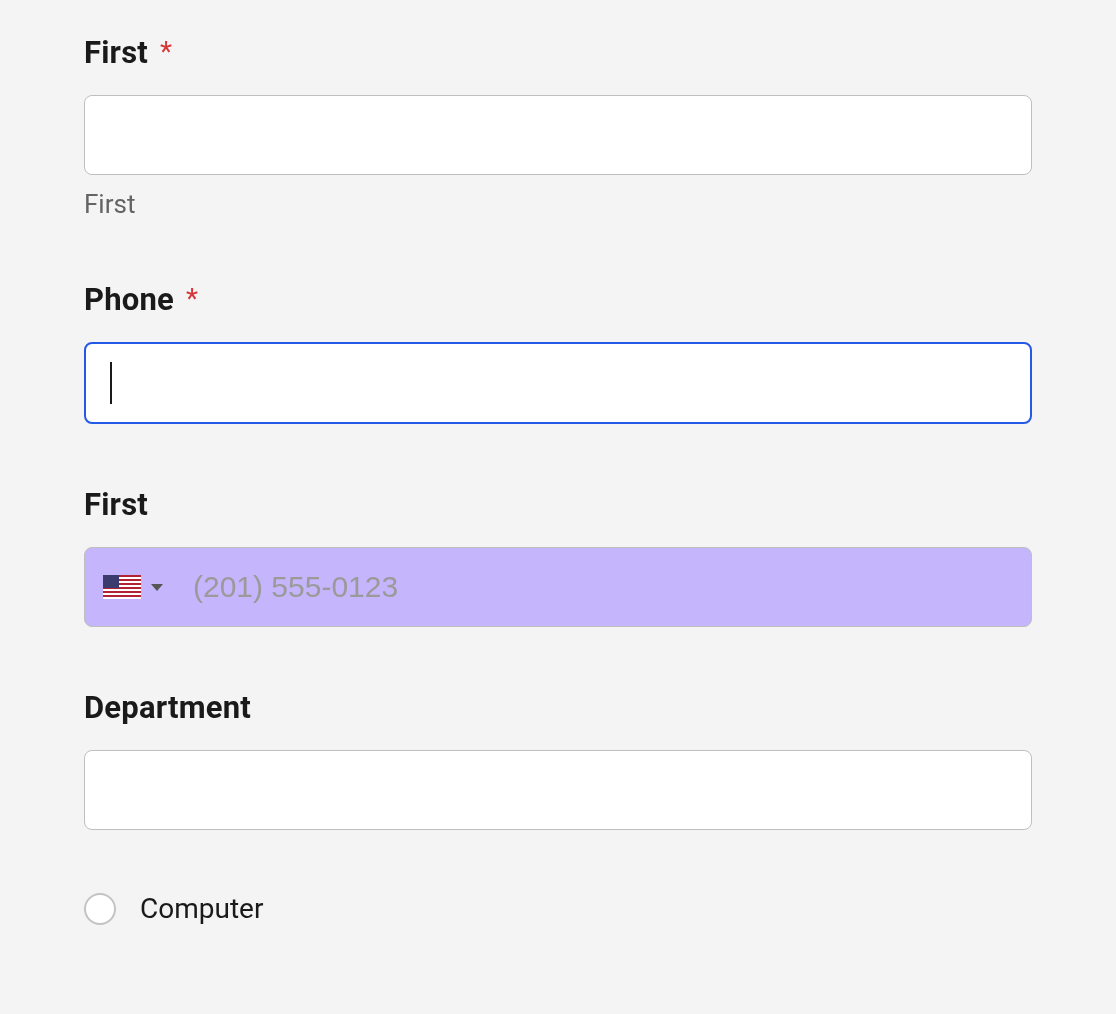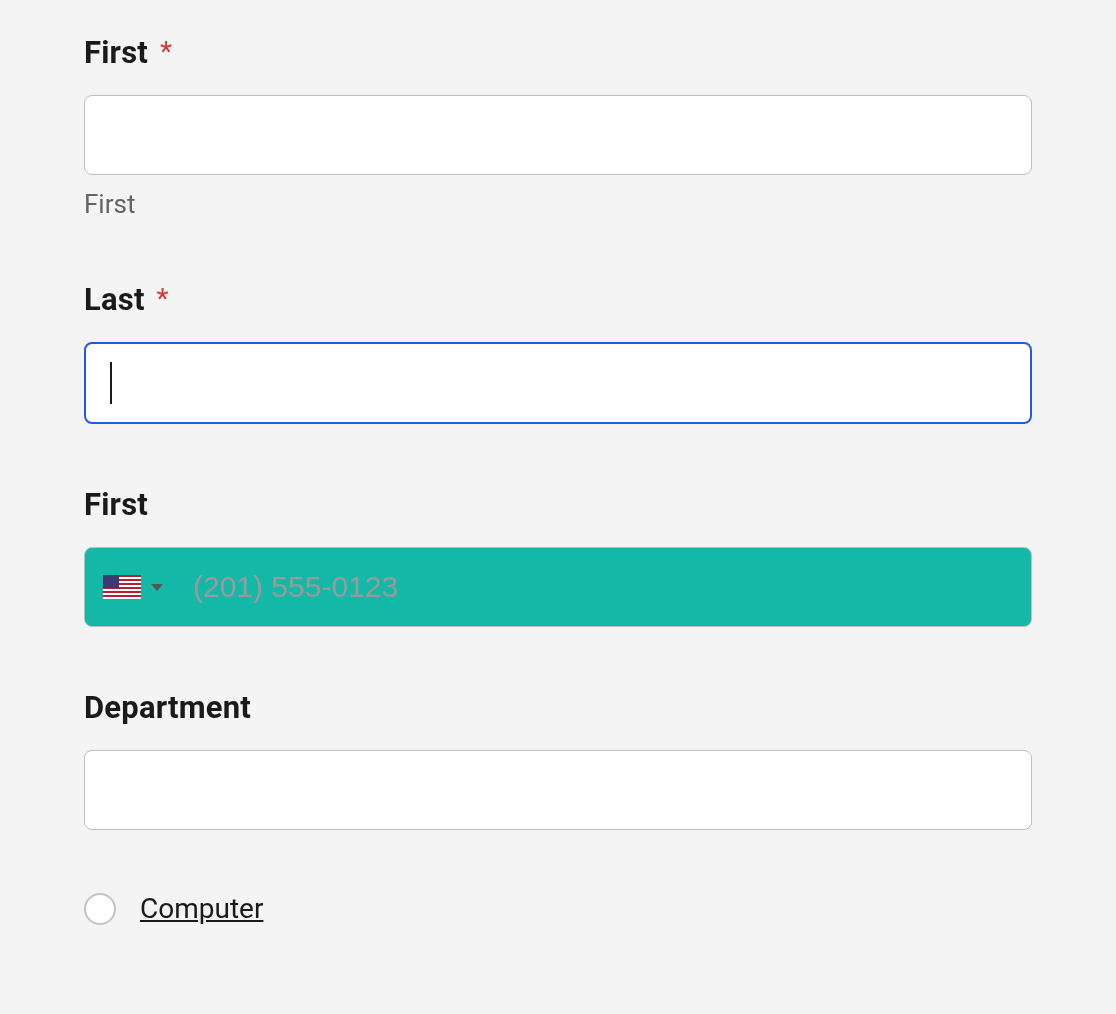--- a/index.html
+++ b/index.html
@@ -75,21 +75,21 @@
     border: 2px solid #2459e7;
     border-radius: 8px;
     padding: 0 24px;
     display: flex;
     align-items: center;
   }
   
   .phone-wrap {
     width: 100%;
     height: 80px;
-    background: #14b8a6;
+    background: #c4b5fd;
     border: 1px solid #bfbfbf;
     border-radius: 8px;
     display: flex;
     align-items: center;
     padding: 0 20px 0 14px;
   }
   .flag-btn {
     display: flex;
     align-items: center;
     gap: 10px;
@@ -115,21 +115,20 @@
   }
   .phone-input::placeholder {
     color: #9a9a9a;
   }
   
   .radio-row {
     display: flex;
     align-items: center;
     gap: 24px;
     margin-top: 26px;
-    text-decoration: underline;
   }
   .radio-circle {
     width: 32px;
     height: 32px;
     border: 2px solid #c3c3c3;
     border-radius: 50%;
     background: #fff;
   }
   .radio-label {
     font-size: 28px;
@@ -152,21 +151,21 @@
     <div class="name-row">
       <div class="name-col">
         <input type="text" class="text-input" value="" style="">
         <div class="sublabel">First</div>
       </div>
     </div>
   </div>
 
   <div class="form-group">
     <div class="label">
-      <span>Last</span>
+      <span>Phone</span>
       <span class="req">*</span>
     </div>
     <div class="fake-input">
       <span class="caret"></span>
       <span></span>
     </div>
   </div>
 
   <div class="form-group">
     <div class="label">First</div>

